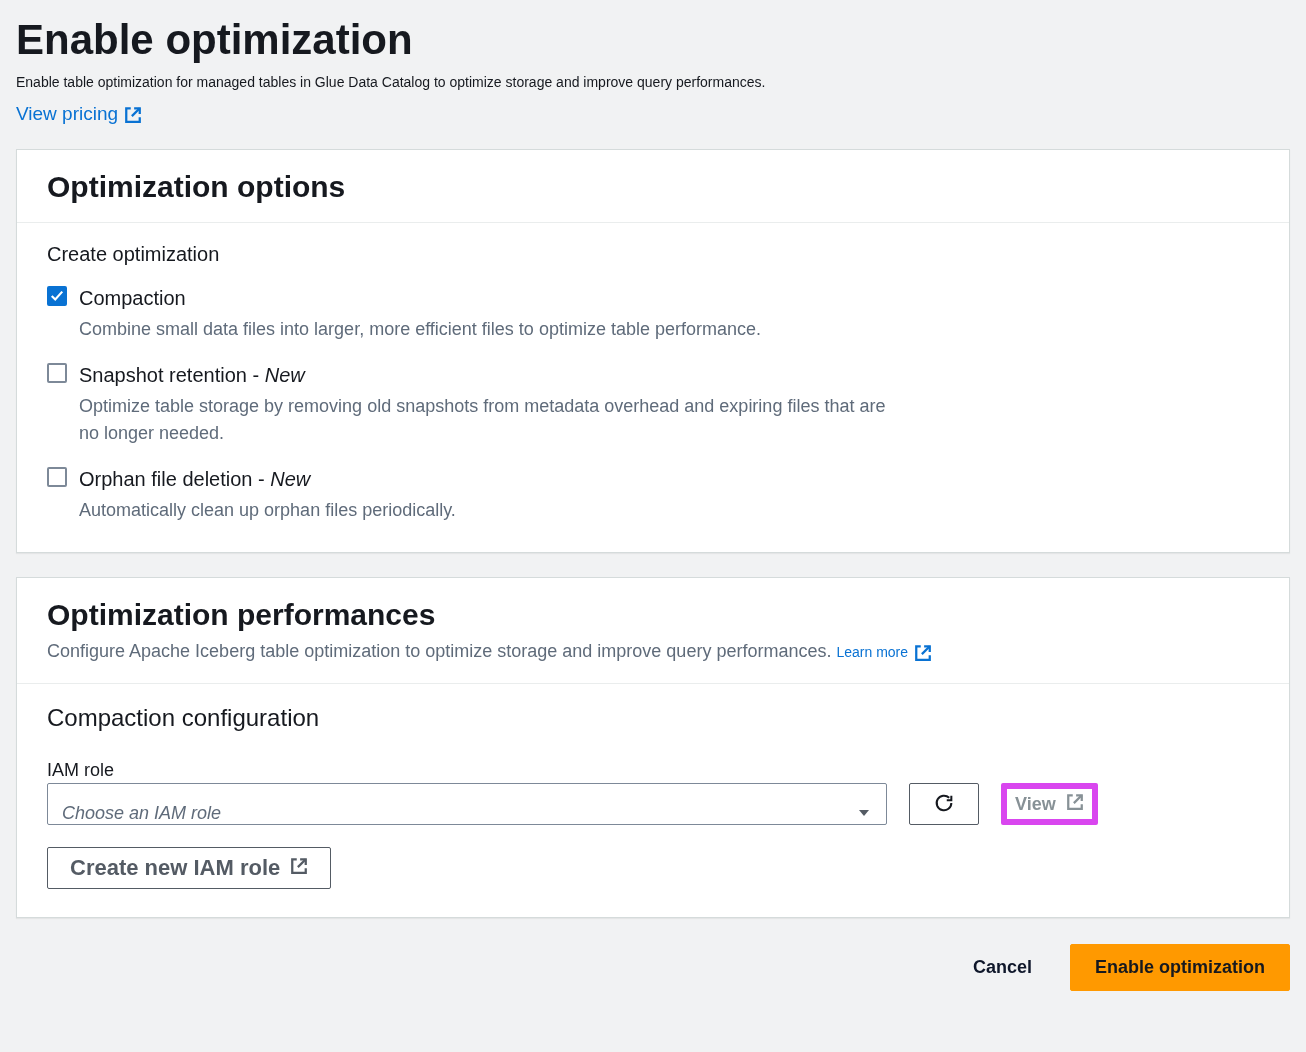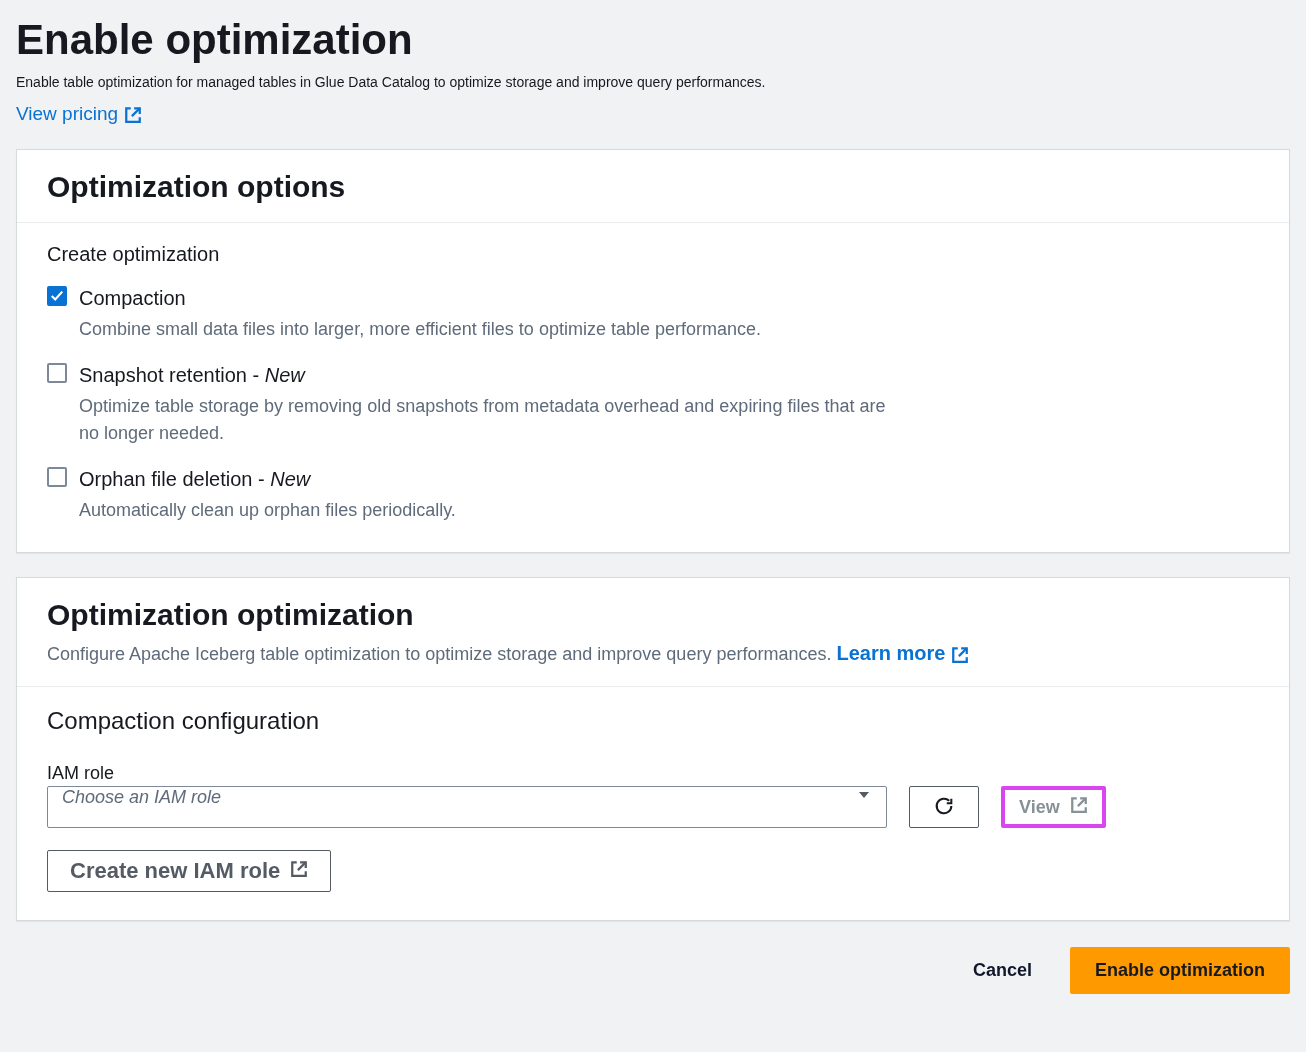--- a/index.html
+++ b/index.html
@@ -28,26 +28,25 @@
     text-decoration: none;
     font-size: 19px;
     display: inline-flex;
     align-items: center;
     gap: 6px;
     cursor: pointer;
   }
   .link-small {
     color: #0972d3;
     text-decoration: none;
-    font-size: 20px;
+    font-size: 14px;
     display: inline-flex;
     align-items: center;
     gap: 6px;
     cursor: pointer;
-    font-weight: bold;
   }
   .external-icon svg {
     width: 18px;
     height: 18px;
     vertical-align: middle;
   }
   .card {
     background: #fff;
     border: 1px solid #d5dbdb;
     margin-top: 24px;
@@ -142,21 +141,21 @@
     gap: 22px;
   }
   .select {
     flex: 0 0 auto;
     width: 840px;
     max-width: 840px;
     height: 42px;
     border: 1px solid #7d8998;
     border-radius: 2px;
     display: flex;
-    align-items: flex-start;
+    align-items: flex-end;
     justify-content: space-between;
     padding: 0 14px;
     cursor: pointer;
     background: #fff;
   }
   .select-placeholder {
     color: #5f6b7a;
     font-style: italic;
     font-size: 18px;
   }
@@ -168,25 +167,25 @@
     border-radius: 2px;
     background: #fff;
     display: flex;
     align-items: center;
     justify-content: center;
     cursor: pointer;
   }
   .icon-btn svg { width: 22px; height: 22px; }
   .view-btn {
     height: 42px;
-    border: 4px solid #d946ef;
+    border: 6px solid #d946ef;
     border-radius: 2px;
     background: #fff;
     color: #879196;
-    padding: 0 14px;
+    padding: 0 8px;
     display: inline-flex;
     align-items: center;
     gap: 10px;
     font-size: 18px;
     font-weight: 700;
     cursor: pointer;
   }
   .view-btn svg { width: 18px; height: 18px; }
   .btn {
     height: 42px;
@@ -295,21 +294,21 @@
         <div class="cb-desc">Automatically clean up orphan files periodically.</div>
       </div>
     </div>
 
   </div>
 </div>
 
 
 <div class="card">
   <div class="card-header">
-    <h2 class="card-title">Optimization optimization</h2>
+    <h2 class="card-title">Optimization performances</h2>
     <div class="card-subdesc">
       <span>Configure Apache Iceberg table optimization to optimize storage and improve query performances. </span>
       <a class="link-small">
         <span>Learn more</span>
         <span class="external-icon">
           <svg viewBox="0 0 16 16" fill="none" stroke="#0972d3" stroke-width="2">
               <path d="M6 2H2v12h12v-4"></path>
               <path d="M9 2h5v5"></path>
               <path d="M14 2L7 9"></path>
             </svg>

